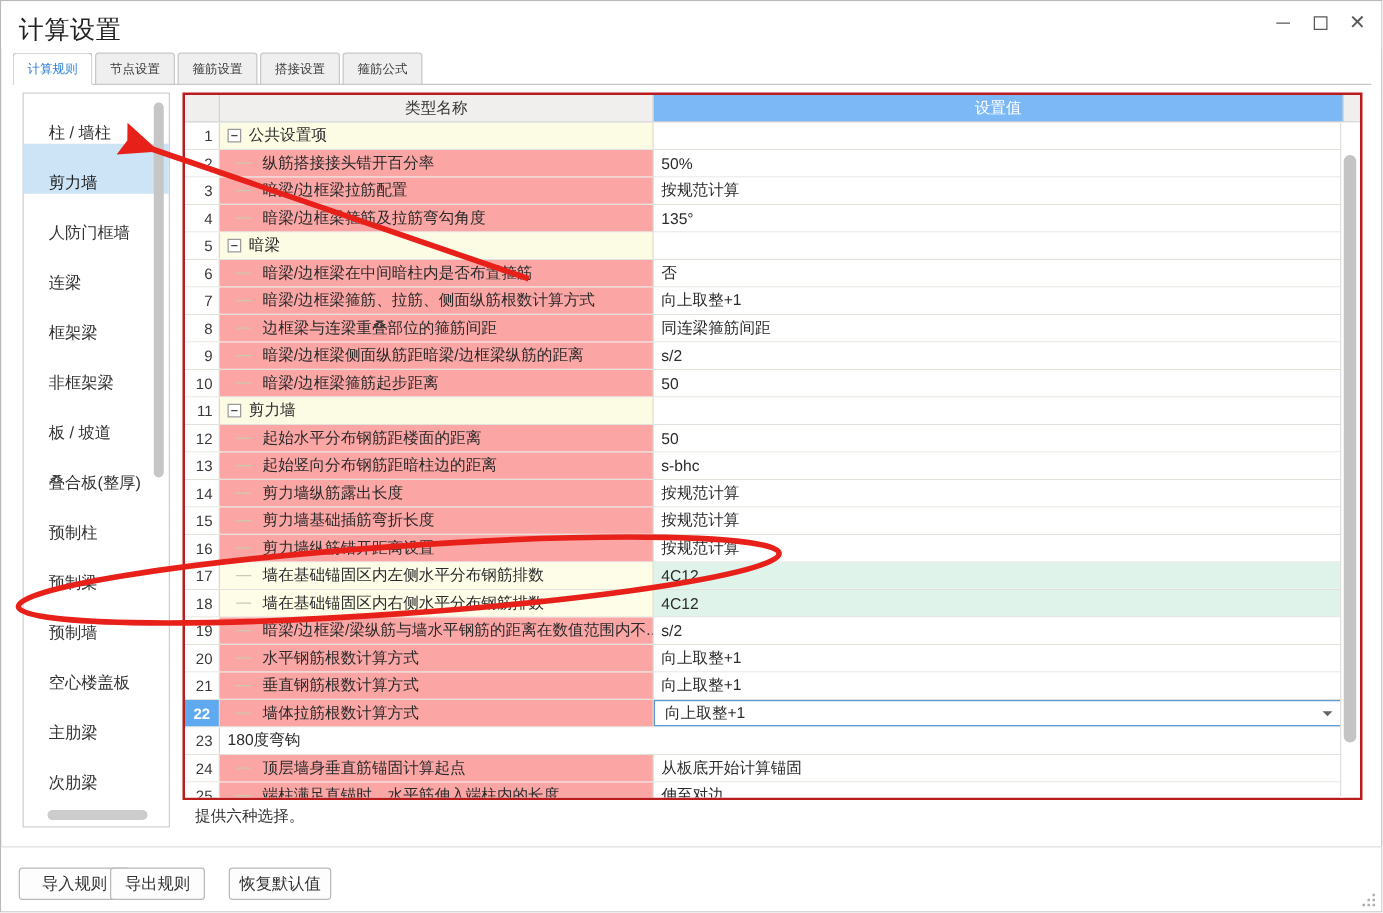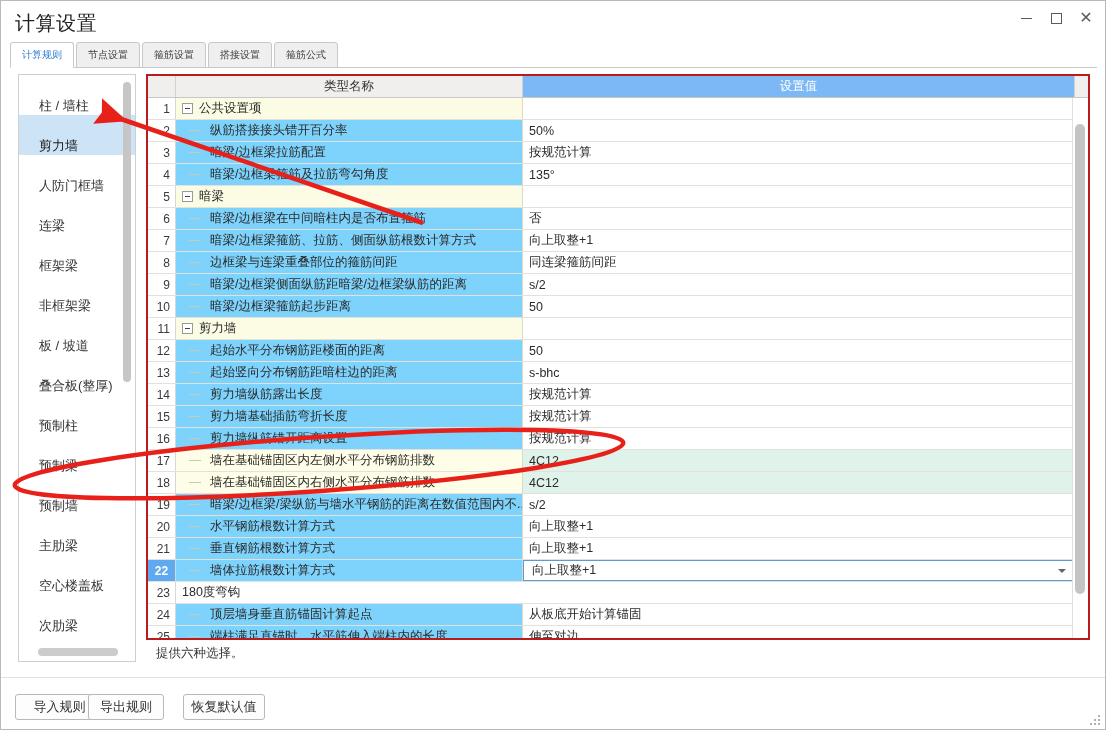--- a/index.html
+++ b/index.html
@@ -131,21 +131,21 @@
     overflow: hidden;
   }
   .row { display: flex; height: 22px; border-bottom: 1px solid #e3e1dc; }
   .c-num {
     width: 28px; min-width: 28px; background: #ffffff;
     border-right: 1px solid #d9d7d3;
     display: flex; align-items: center; justify-content: flex-end;
     padding-right: 5px; font-size: 12px; color: #3a3a3a;
   }
   .c-name {
-    width: 347px; min-width: 347px; background: #7dd3fc;
+    width: 347px; min-width: 347px; background: #fca5a5;
     border-right: 1px solid #ded9c5;
     display: flex; align-items: center;
     font-size: 12.5px; color: #2b2b2b;
     overflow: hidden; white-space: nowrap;
   }
   .c-val {
     flex: 1; background: #ffffff;
     display: flex; align-items: center; padding-left: 6px;
     font-size: 12.5px; color: #2b2b2b;
     border-right: 1px solid #e3e1dc;
@@ -286,24 +286,24 @@
           <div class="side-item">
             <span>预制柱</span>
           </div>
           <div class="side-item">
             <span>预制梁</span>
           </div>
           <div class="side-item">
             <span>预制墙</span>
           </div>
           <div class="side-item">
+            <span>空心楼盖板</span>
+          </div>
+          <div class="side-item">
             <span>主肋梁</span>
-          </div>
-          <div class="side-item">
-            <span>空心楼盖板</span>
           </div>
           <div class="side-item">
             <span>次肋梁</span>
           </div>
           <div class="side-item">
             <span>楼梯</span>
           </div>
         </div>
       <div class="side-vtrack">
         <div class="side-vthumb"></div>

